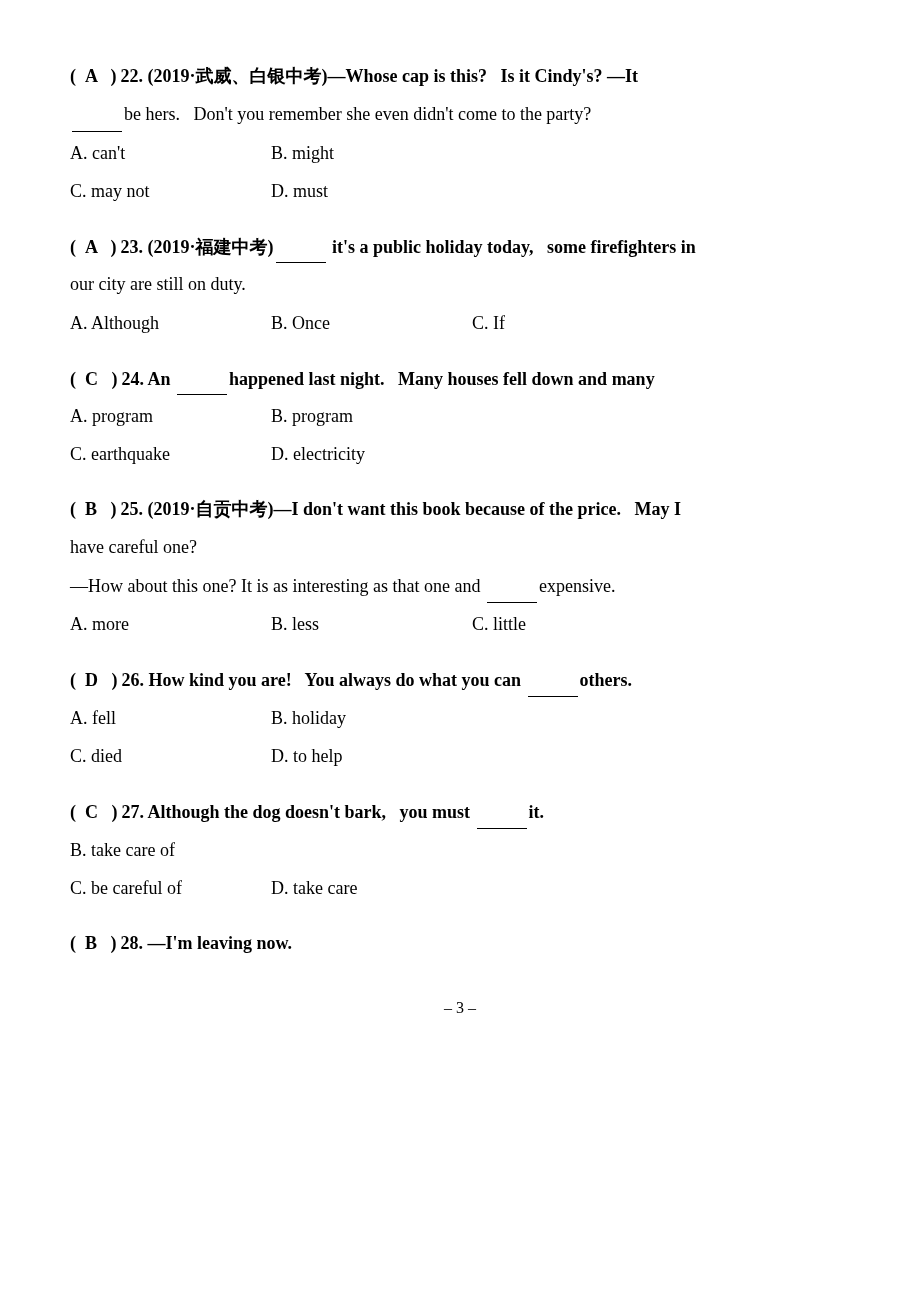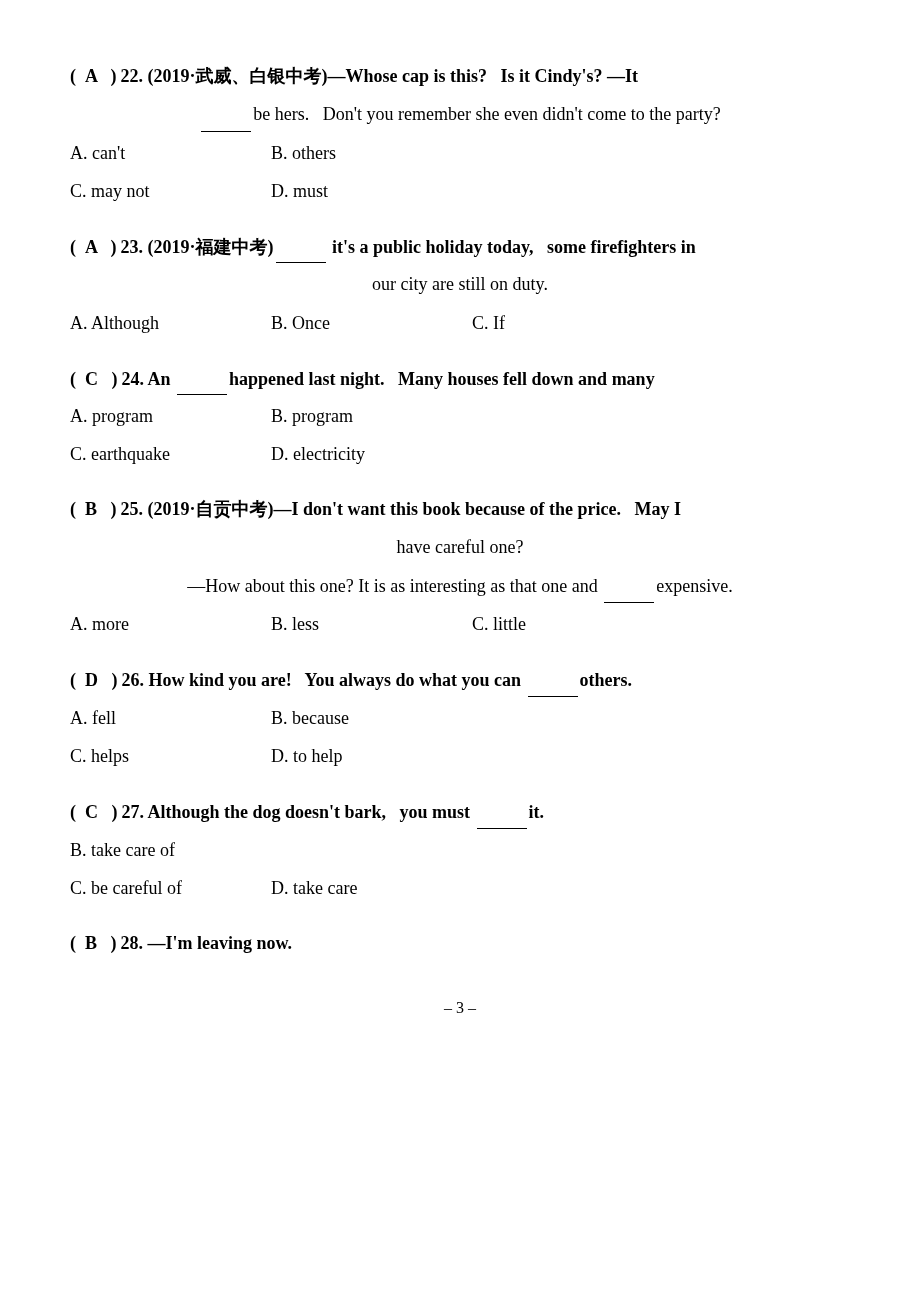--- a/index.html
+++ b/index.html
@@ -46,36 +46,35 @@
     }
     .page-number {
       text-align: center;
       margin-top: 40px;
       font-size: 16px;
       color: #000;
     }
     .continuation-line {
       line-height: 1.9;
       margin-bottom: 4px;
-      text-align: center;
     }
   </style>
 </head>
 <body>
 
 <div class="question-block">
   <div class="question-line">
     <span class="answer-bracket">( &nbsp;A &nbsp;&nbsp;)</span><span>22. (2019·武威、白银中考)—Whose cap is this? &nbsp; Is it Cindy's? —It</span>
   </div>
   <div class="continuation-line">
     <span class="blank">&nbsp;&nbsp;&nbsp;&nbsp;&nbsp;&nbsp;</span>be hers. &nbsp; Don't you remember she even didn't come to the party?
   </div>
   <div class="options-row">
     <div class="option-item"><span>A. </span><span>can't</span></div>
-    <div class="option-item"><span>B. </span><span>others</span></div>
+    <div class="option-item"><span>B. </span><span>might</span></div>
   </div>
   <div class="options-row">
     <div class="option-item"><span>C. </span><span>may not</span></div>
     <div class="option-item"><span>D. </span><span>must</span></div>
   </div>
 </div>
 
 <div class="question-block">
   <div class="question-line">
     <span class="answer-bracket">( &nbsp;A &nbsp;&nbsp;)</span><span>23. (2019·福建中考)<span class="blank">&nbsp;&nbsp;&nbsp;&nbsp;&nbsp;&nbsp;</span> it's a public holiday today, &nbsp; some firefighters in</span>
@@ -120,24 +119,24 @@
     <div class="option-item"><span>C. </span><span>little</span></div>
   </div>
 </div>
 
 <div class="question-block">
   <div class="question-line">
     <span class="answer-bracket">( &nbsp;D &nbsp;&nbsp;)</span><span>26. How kind you are! &nbsp; You always do what you can <span class="blank">&nbsp;&nbsp;&nbsp;&nbsp;&nbsp;&nbsp;</span>others.</span>
   </div>
   <div class="options-row">
     <div class="option-item"><span>A. </span><span>fell</span></div>
-    <div class="option-item"><span>B. </span><span>because</span></div>
+    <div class="option-item"><span>B. </span><span>holiday</span></div>
   </div>
   <div class="options-row">
-    <div class="option-item"><span>C. </span><span>helps</span></div>
+    <div class="option-item"><span>C. </span><span>died</span></div>
     <div class="option-item"><span>D. </span><span>to help</span></div>
   </div>
 </div>
 
 <div class="question-block">
   <div class="question-line">
     <span class="answer-bracket">( &nbsp;C &nbsp;&nbsp;)</span><span>27. Although the dog doesn't bark, &nbsp; you must <span class="blank">&nbsp;&nbsp;&nbsp;&nbsp;&nbsp;&nbsp;</span>it.</span>
   </div>
   <div class="options-row">
     <div class="option-item"><span>B. </span><span>take care of</span></div>

